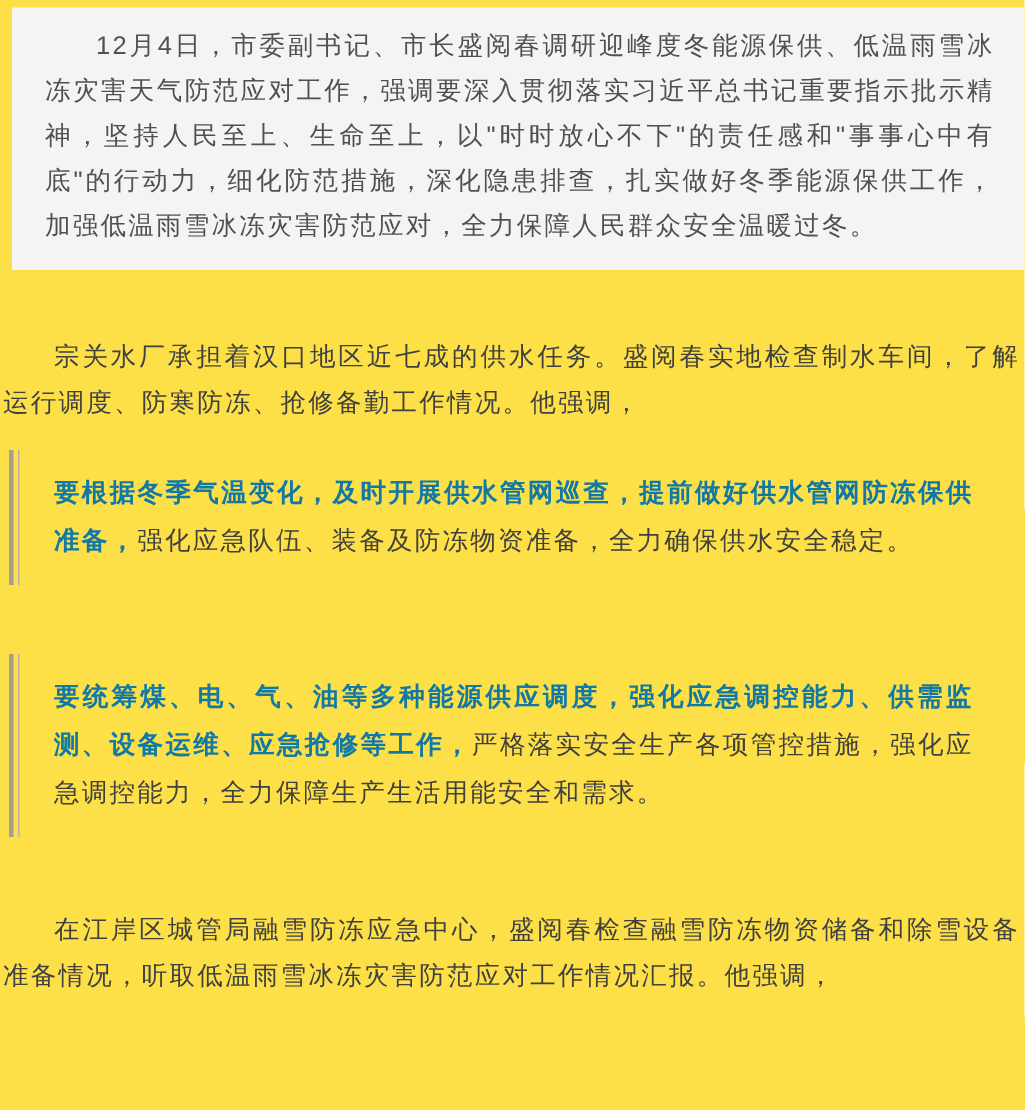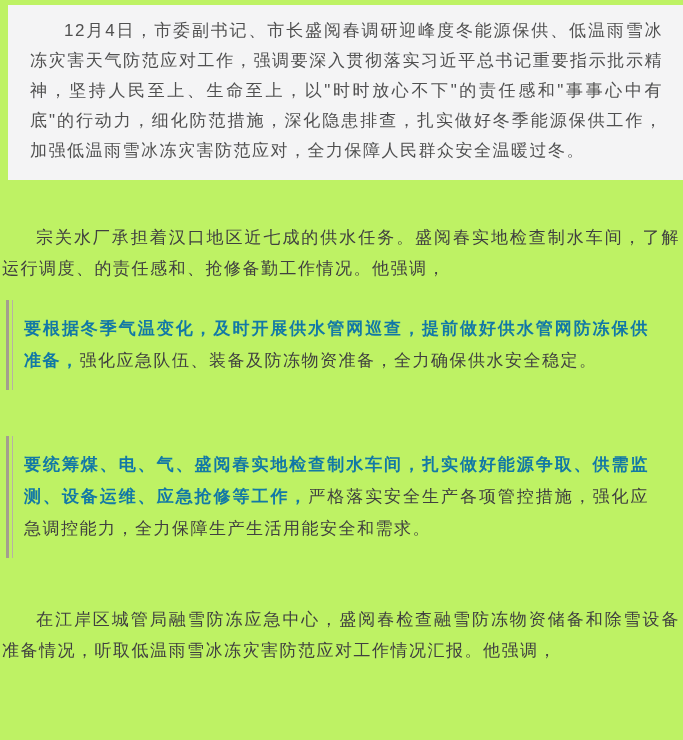--- a/index.html
+++ b/index.html
@@ -3,21 +3,21 @@
 <meta charset="utf-8">
 <style>
   html, body { margin: 0; padding: 0; background: #ffffff; }
   .page {
     position: relative;
     width: 683px;
     height: 740px;
     overflow: hidden;
     box-sizing: border-box;
     padding-top: 5px;
-    background: #bef264;
+    background: #fde047;
     font-family: "Liberation Sans", sans-serif;
     font-size: 17px;
     color: var(--body-text, #404040);
     letter-spacing: 1.5px;
   }
   .lead {
     margin: 0 0 42px 8px;
     padding: 11px 20px 14px 22px;
     background: var(--lead-bg, #f4f4f5);
     line-height: 30px;
@@ -27,21 +27,21 @@
   }
   .para {
     margin: 0 3px 16px 2px;
     line-height: 31px;
     text-indent: 2em;
     text-align: justify;
   }
   .quote {
     position: relative;
     margin: 0 24px 46px 6px;
-    padding: 13px 10px 13px 18px;
+    padding: 13px 10px 13px 30px;
     line-height: 32px;
     text-align: justify;
   }
   .quote::before {
     content: "";
     position: absolute;
     left: 0; top: 0; bottom: 0;
     width: 3px;
     background: var(--quote-bar, #a49e8f);
   }
@@ -57,26 +57,26 @@
     font-weight: bold;
   }
 </style>
 </head>
 <body>
 
 <div class="page">
 
   <div class="lead">12月4日，市委副书记、市长盛阅春调研迎峰度冬能源保供、低温雨雪冰冻灾害天气防范应对工作，强调要深入贯彻落实习近平总书记重要指示批示精神，坚持人民至上、生命至上，以"时时放心不下"的责任感和"事事心中有底"的行动力，细化防范措施，深化隐患排查，扎实做好冬季能源保供工作，加强低温雨雪冰冻灾害防范应对，全力保障人民群众安全温暖过冬。</div>
 
-  <p class="para">宗关水厂承担着汉口地区近七成的供水任务。盛阅春实地检查制水车间，了解运行调度、的责任感和、抢修备勤工作情况。他强调，</p>
+  <p class="para">宗关水厂承担着汉口地区近七成的供水任务。盛阅春实地检查制水车间，了解运行调度、防寒防冻、抢修备勤工作情况。他强调，</p>
 
   <div class="quote">
     <span class="hl">要根据冬季气温变化，及时开展供水管网巡查，提前做好供水管网防冻保供准备，</span><span>强化应急队伍、装备及防冻物资准备，全力确保供水安全稳定。</span>
   </div>
 
 
   <div class="quote">
-    <span class="hl">要统筹煤、电、气、盛阅春实地检查制水车间，扎实做好能源争取、供需监测、设备运维、应急抢修等工作，</span><span>严格落实安全生产各项管控措施，强化应急调控能力，全力保障生产生活用能安全和需求。</span>
+    <span class="hl">要统筹煤、电、气、油等多种能源供应调度，强化应急调控能力、供需监测、设备运维、应急抢修等工作，</span><span>严格落实安全生产各项管控措施，强化应急调控能力，全力保障生产生活用能安全和需求。</span>
   </div>
 
   <p class="para">在江岸区城管局融雪防冻应急中心，盛阅春检查融雪防冻物资储备和除雪设备准备情况，听取低温雨雪冰冻灾害防范应对工作情况汇报。他强调，</p>
 
 </div>
 
 </body></html>

